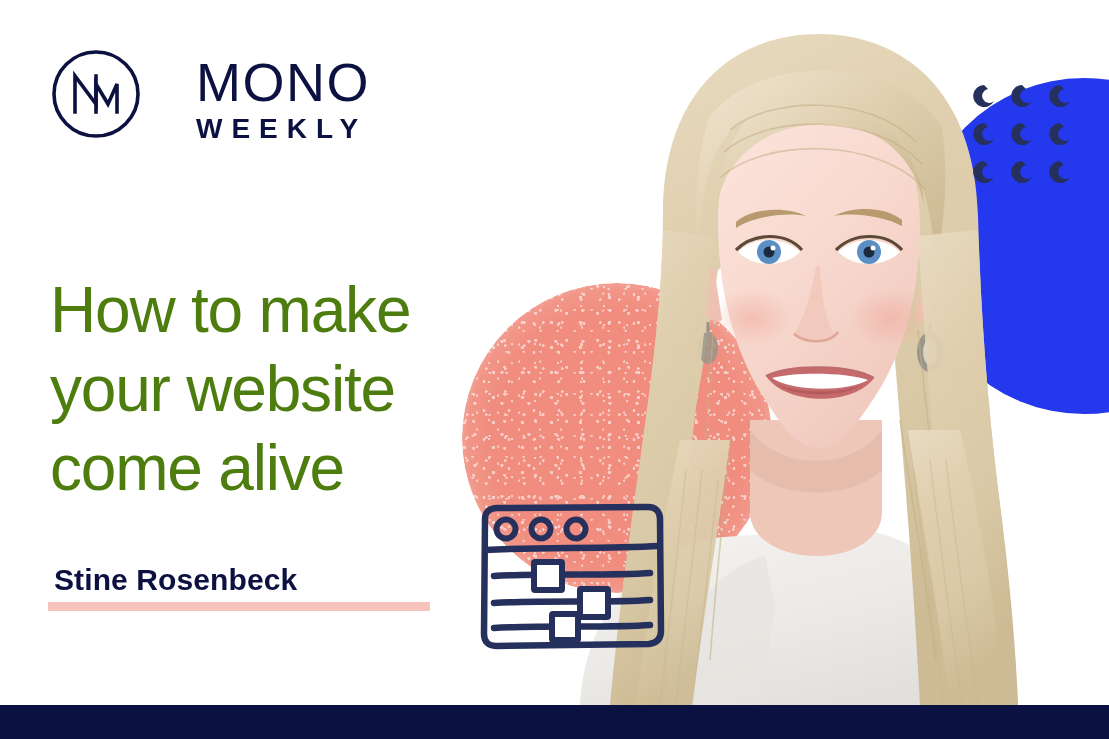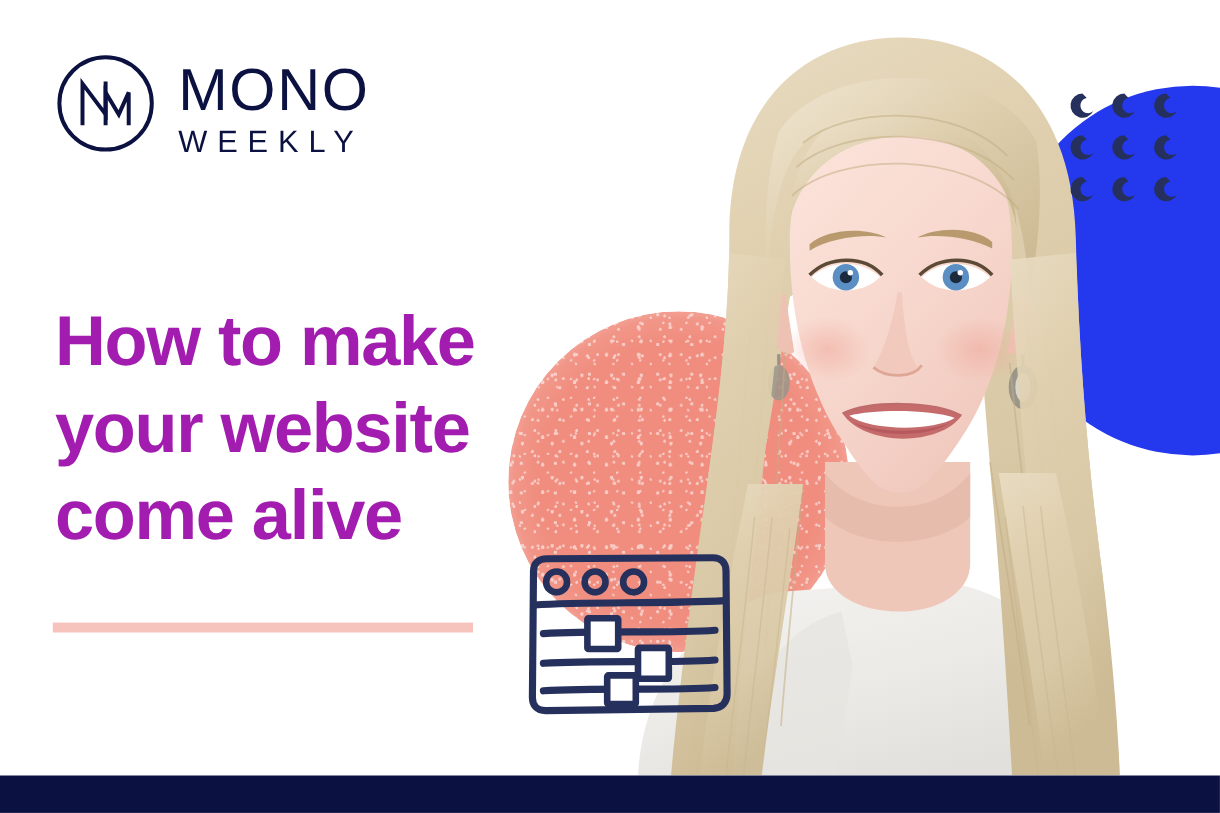--- a/index.html
+++ b/index.html
@@ -85,20 +85,21 @@
   .photo svg { display:block; }
 
   
   .logo {
     position: absolute;
     left: 50px;
     top: 48px;
     z-index: 6;
     display: flex;
     align-items: flex-start;
+    gap: 34px;
   }
   .logo-mark {
     width: 92px;
     height: 92px;
     flex: 0 0 auto;
   }
   .logo-words {
     margin-left: 20px;
     padding-top: 6px;
     display: flex;
@@ -107,38 +108,38 @@
   .logo-mono {
     font-size: 54px;
     line-height: 56px;
     font-weight: 400;
     letter-spacing: 1.5px;
     color: #0b1140;
   }
   .logo-weekly {
     font-size: 28px;
     line-height: 34px;
-    font-weight: 400;
+    font-weight: 700;
     letter-spacing: 9px;
     color: #0b1140;
     margin-top: 2px;
   }
 
   
   .headline {
     position: absolute;
     left: 50px;
     top: 228px;
     z-index: 6;
     width: 520px;
     font-size: 64px;
     line-height: 79px;
-    font-weight: 700;
+    font-weight: 400;
     letter-spacing: -1.2px;
-    color: #a21caf;
+    color: #4d7c0f;
     white-space: pre-line;
   }
 
   
   .speaker {
     position: absolute;
     left: 48px;
     top: 562px;
     z-index: 6;
     width: 420px;
@@ -364,20 +365,21 @@
       <span class="logo-mono">MONO</span>
       <span class="logo-weekly">WEEKLY</span>
     </span>
   </div>
 
   <h1 class="headline">How to make
 your website
 come alive</h1>
 
   <div class="speaker">
+    <div class="speaker-name">Stine Rosenbeck</div>
     <div class="speaker-rule"></div>
   </div>
 
   <div class="sliders">
     <svg width="196" height="148" viewBox="0 0 196 148" xmlns="http://www.w3.org/2000/svg">
       <g fill="none" stroke="#26305c" stroke-width="6.5" stroke-linecap="round" stroke-linejoin="round">
 
         <path d="M13 16 C13 9 18 5 25 5 L176 4 C184 4 188 9 188 16
                  L189 128 C189 136 184 140 177 141 L24 143
                  C16 143 12 138 12 131 Z"></path>

